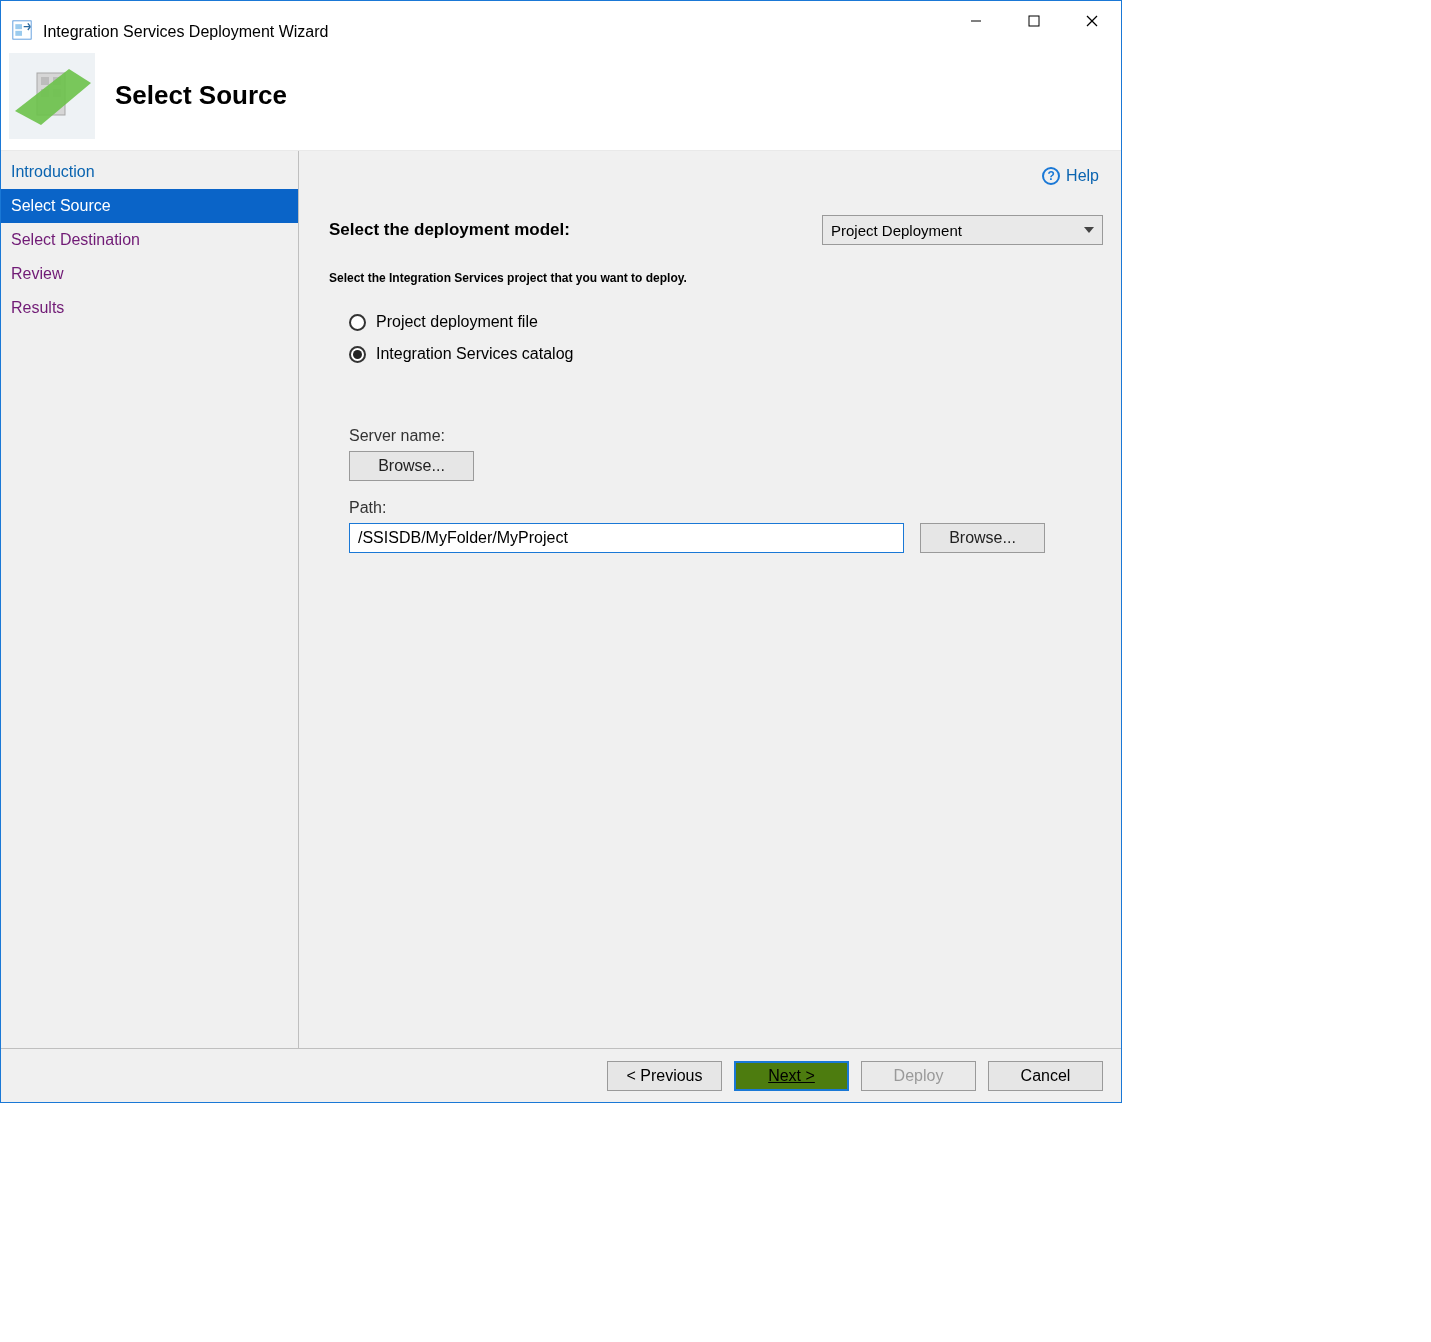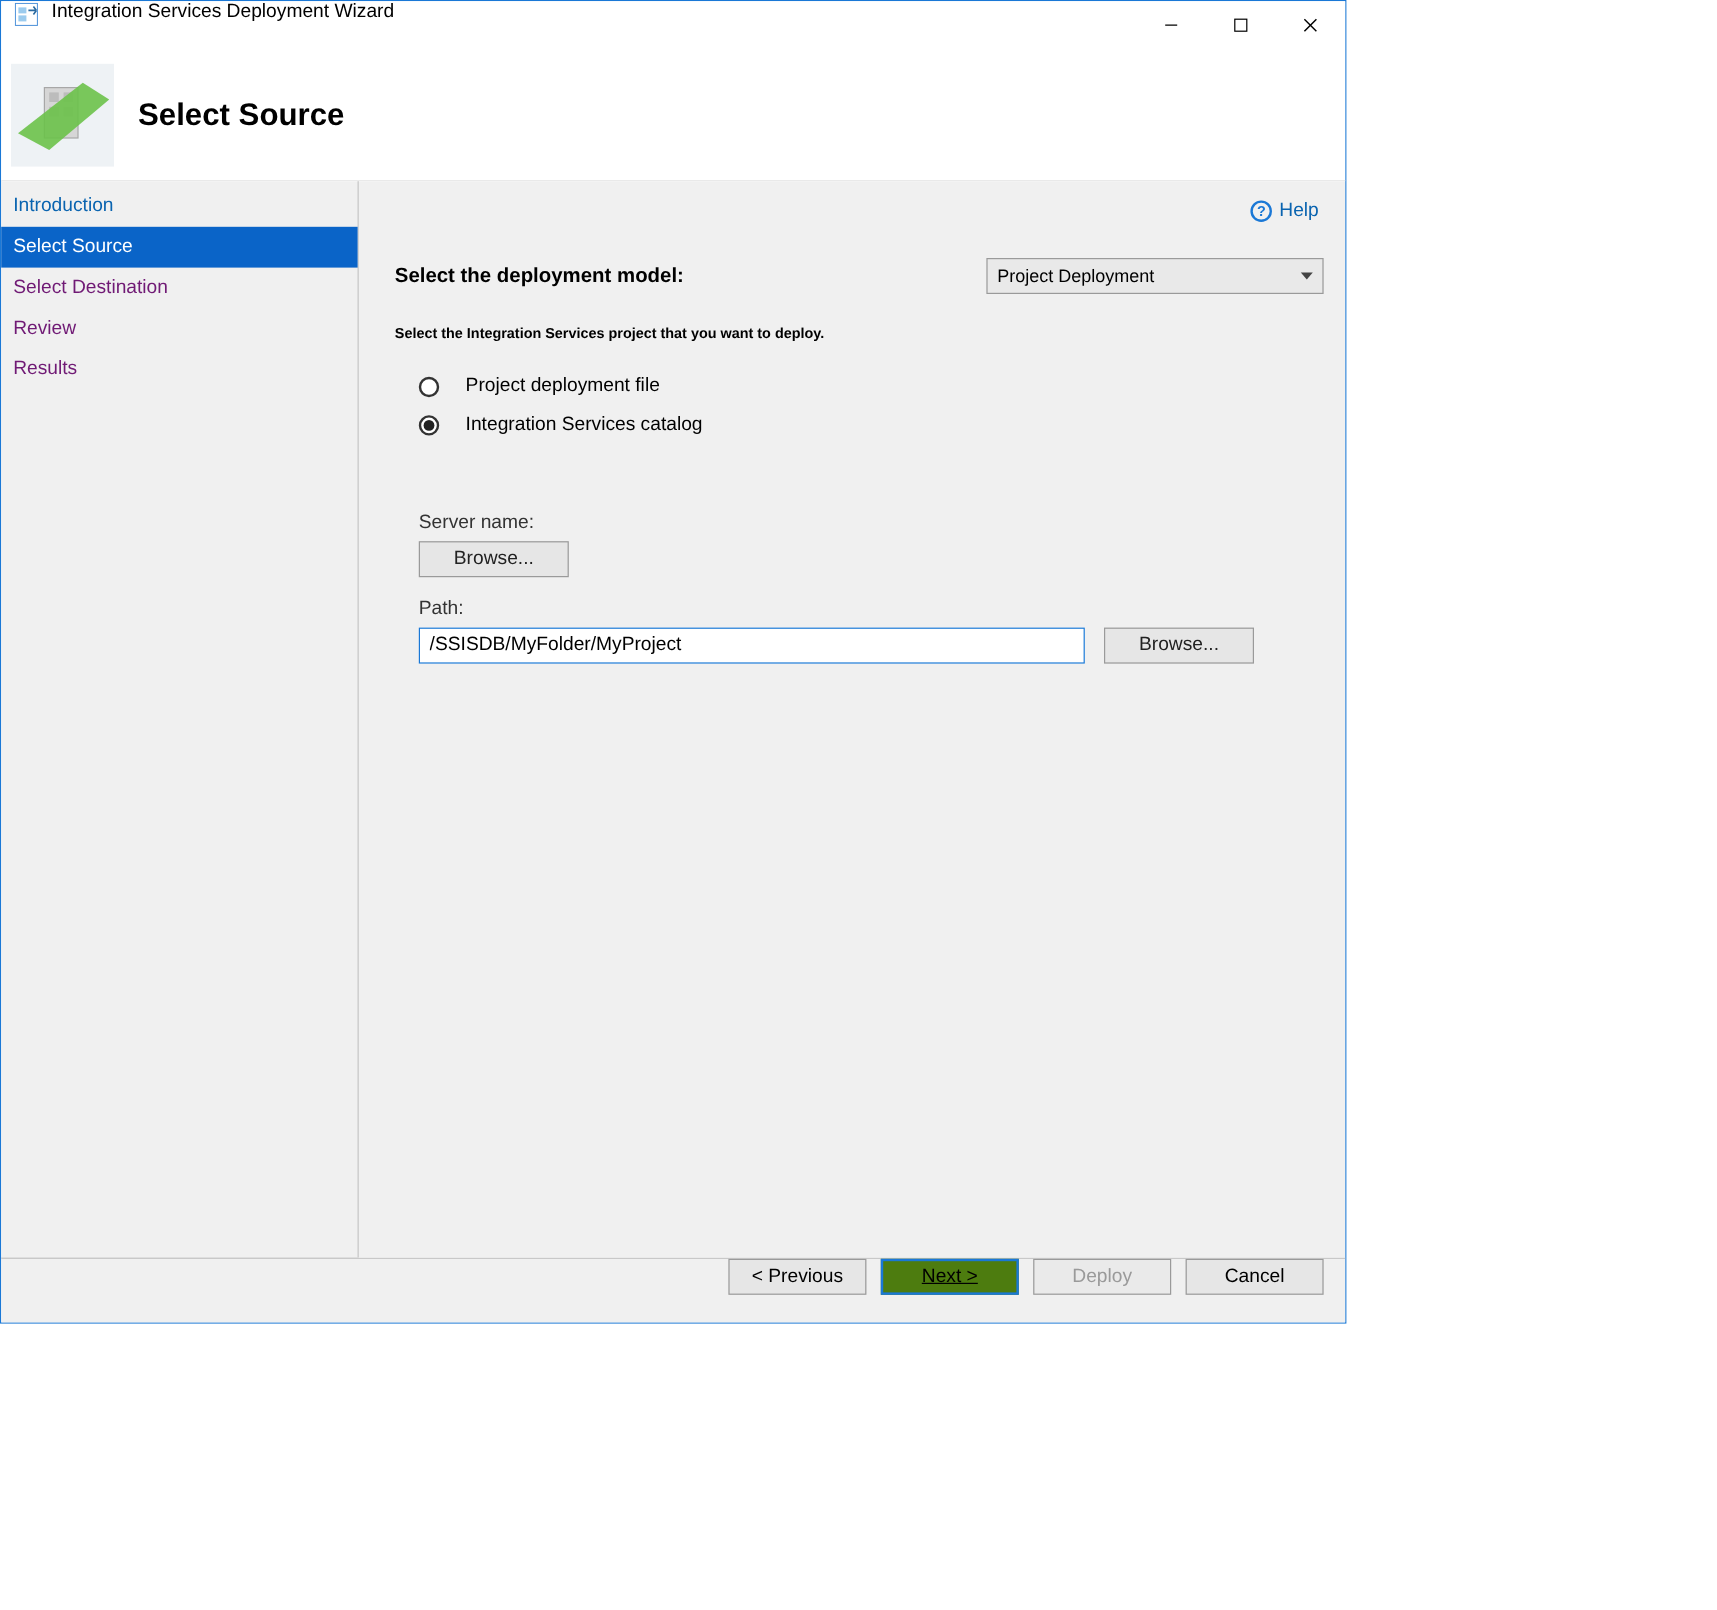--- a/index.html
+++ b/index.html
@@ -17,21 +17,21 @@
     border: 1px solid #1a78d6;
     display: flex;
     flex-direction: column;
     background: #fff;
     position: relative;
   }
   
   .titlebar {
     height: 40px;
     display: flex;
-    align-items: flex-start;
+    align-items: flex-end;
     border-bottom: none;
     background: #ffffff;
   }
   .titlebar .app-icon {
     width: 22px; height: 22px;
     margin: 0 10px 0 10px;
     display: flex; align-items: center; justify-content: center;
   }
   .titlebar .title-text {
     font-size: 16px;
@@ -149,21 +149,21 @@
     margin-bottom: 28px;
   }
 
   .radio-group {
     margin-left: 20px;
     margin-bottom: 50px;
   }
   .radio-row {
     display: flex;
     align-items: flex-end;
-    gap: 22px;
+    gap: 10px;
     font-size: 16px;
     margin-bottom: 14px;
   }
   .radio-outer {
     width: 17px; height: 17px;
     border: 2px solid #333;
     border-radius: 50%;
     display: flex; align-items: center; justify-content: center;
     background:#fff;
   }
@@ -209,20 +209,21 @@
     display: flex; align-items: center; justify-content: center;
     cursor: default;
   }
 
   
   .footer {
     height: 54px;
     background: #f0f0f0;
     border-top: 1px solid #bfbfbf;
     display: flex;
+    align-items: center;
     justify-content: flex-end;
     gap: 12px;
     padding: 0 18px;
   }
   .wiz-btn {
     width: 115px;
     height: 30px;
     background: #e6e6e6;
     border: 1px solid #9a9a9a;
     font-size: 16px;

